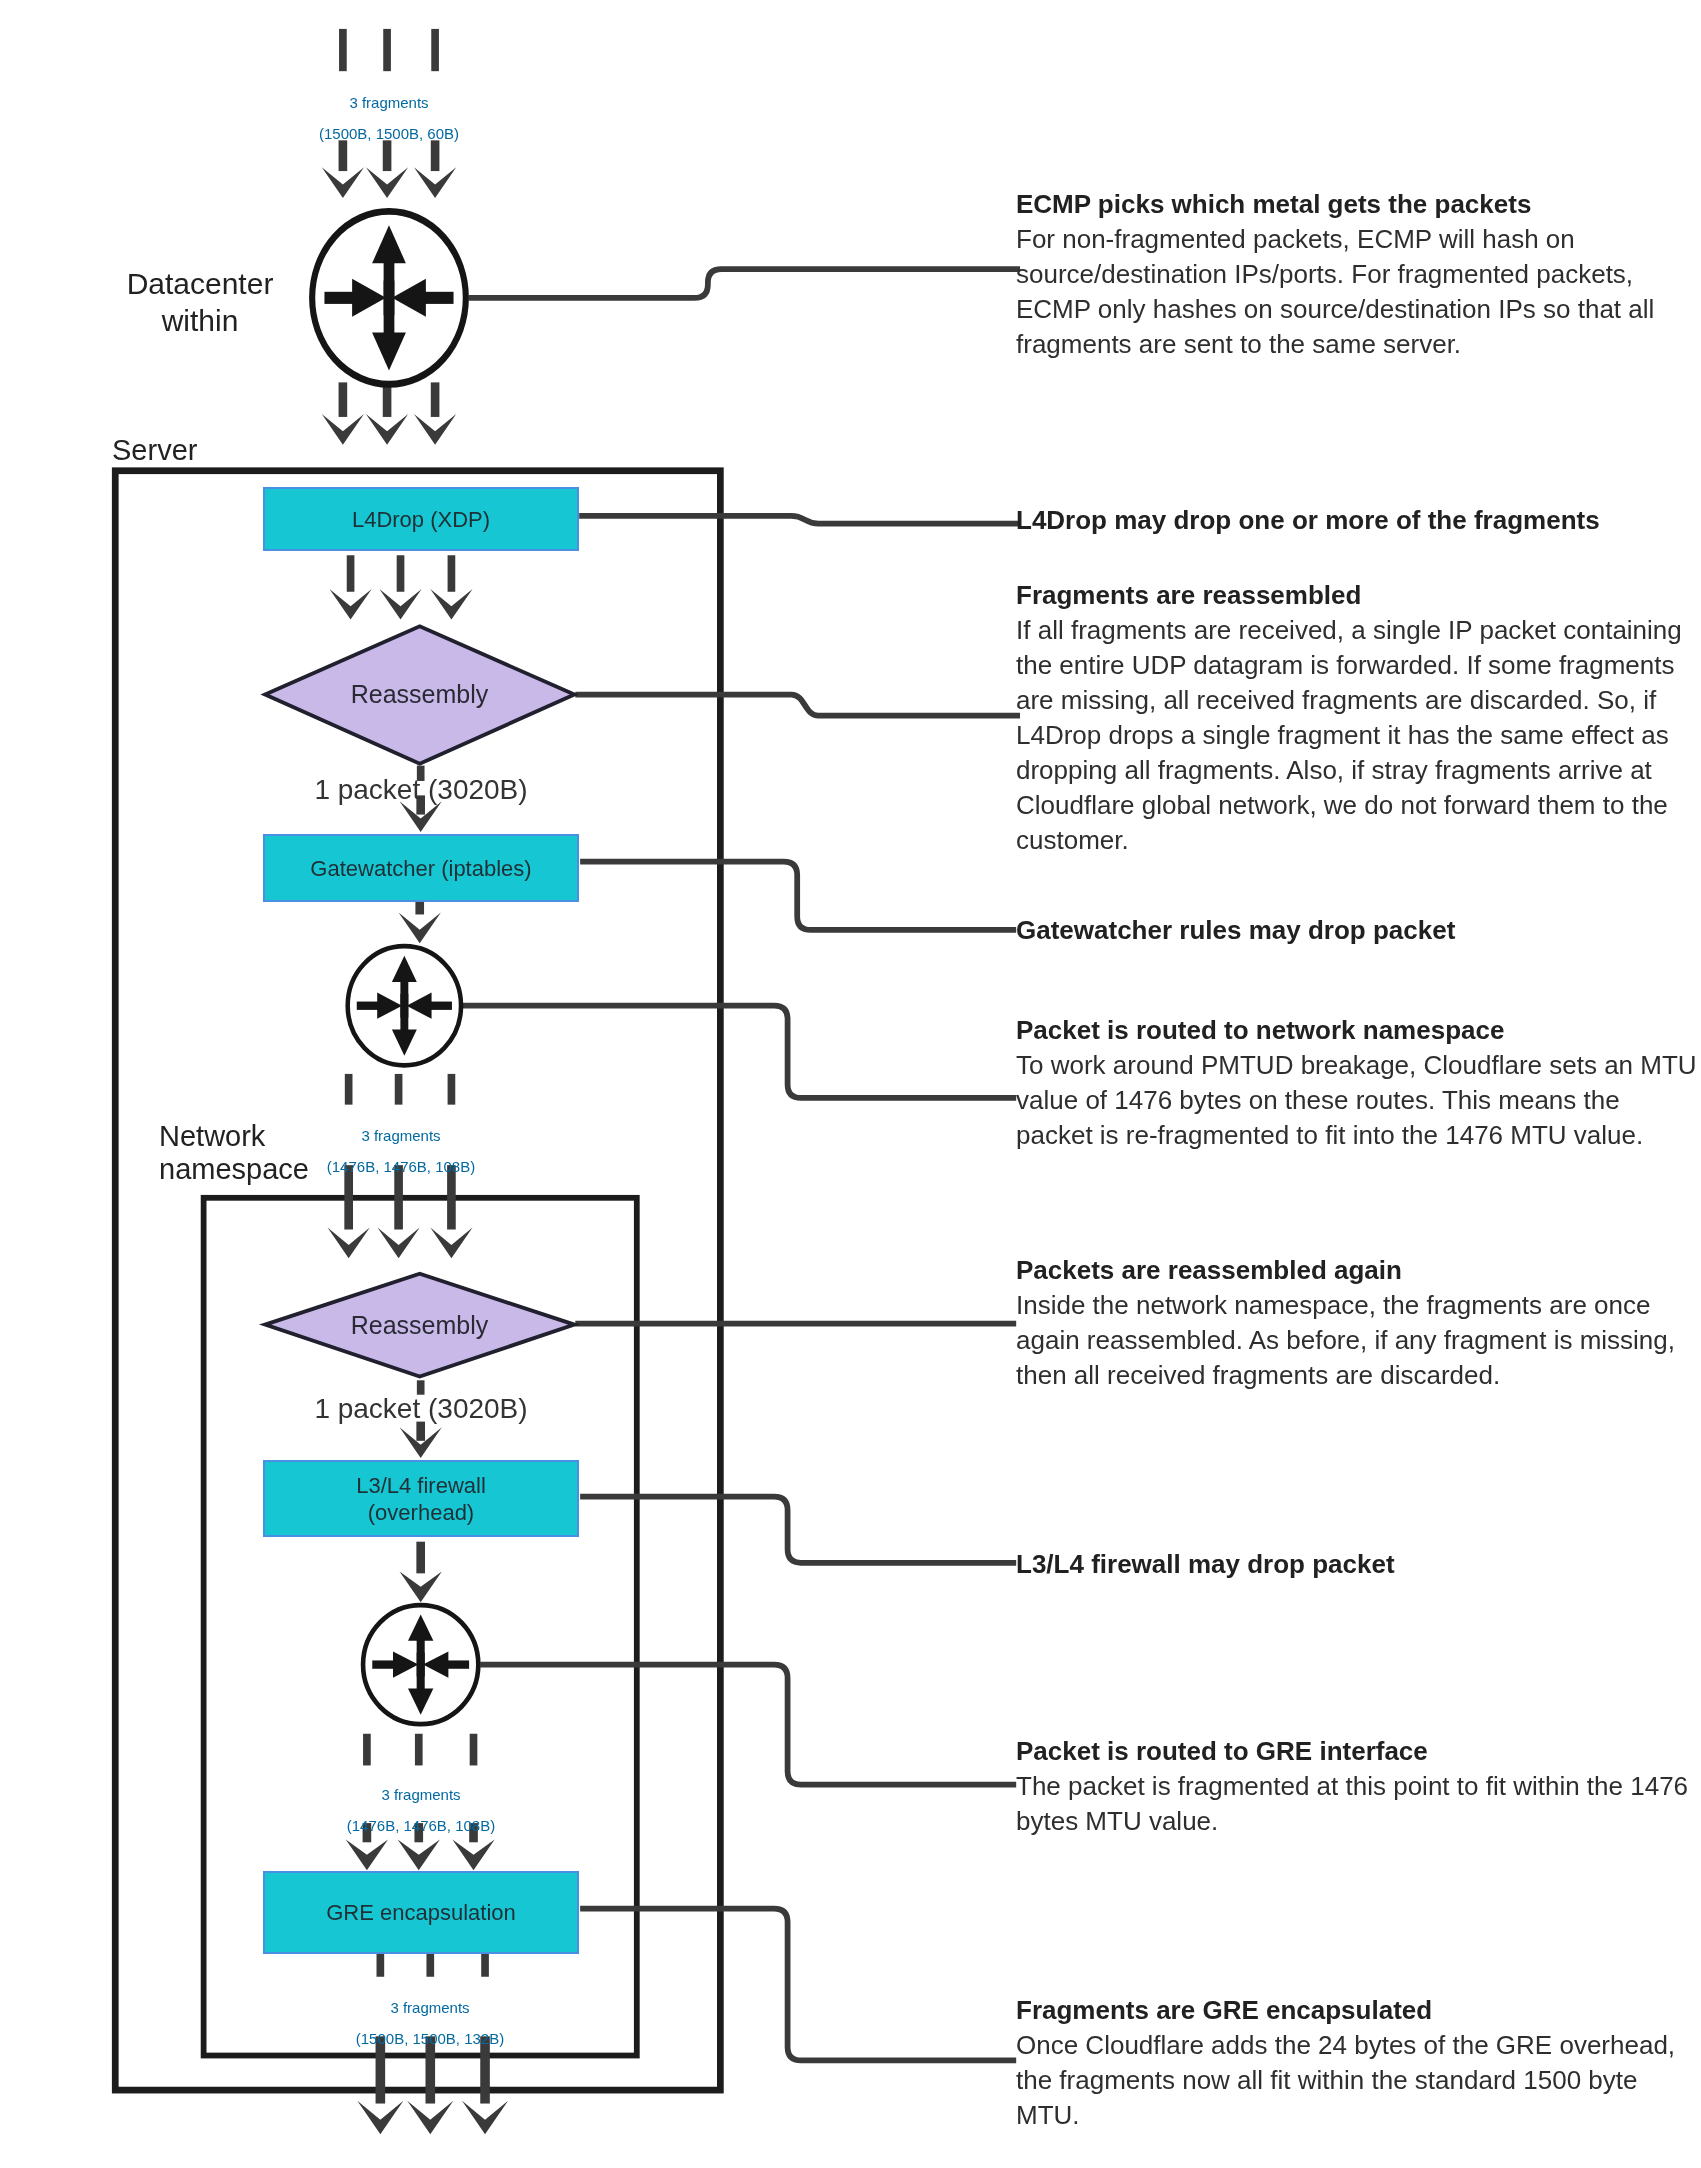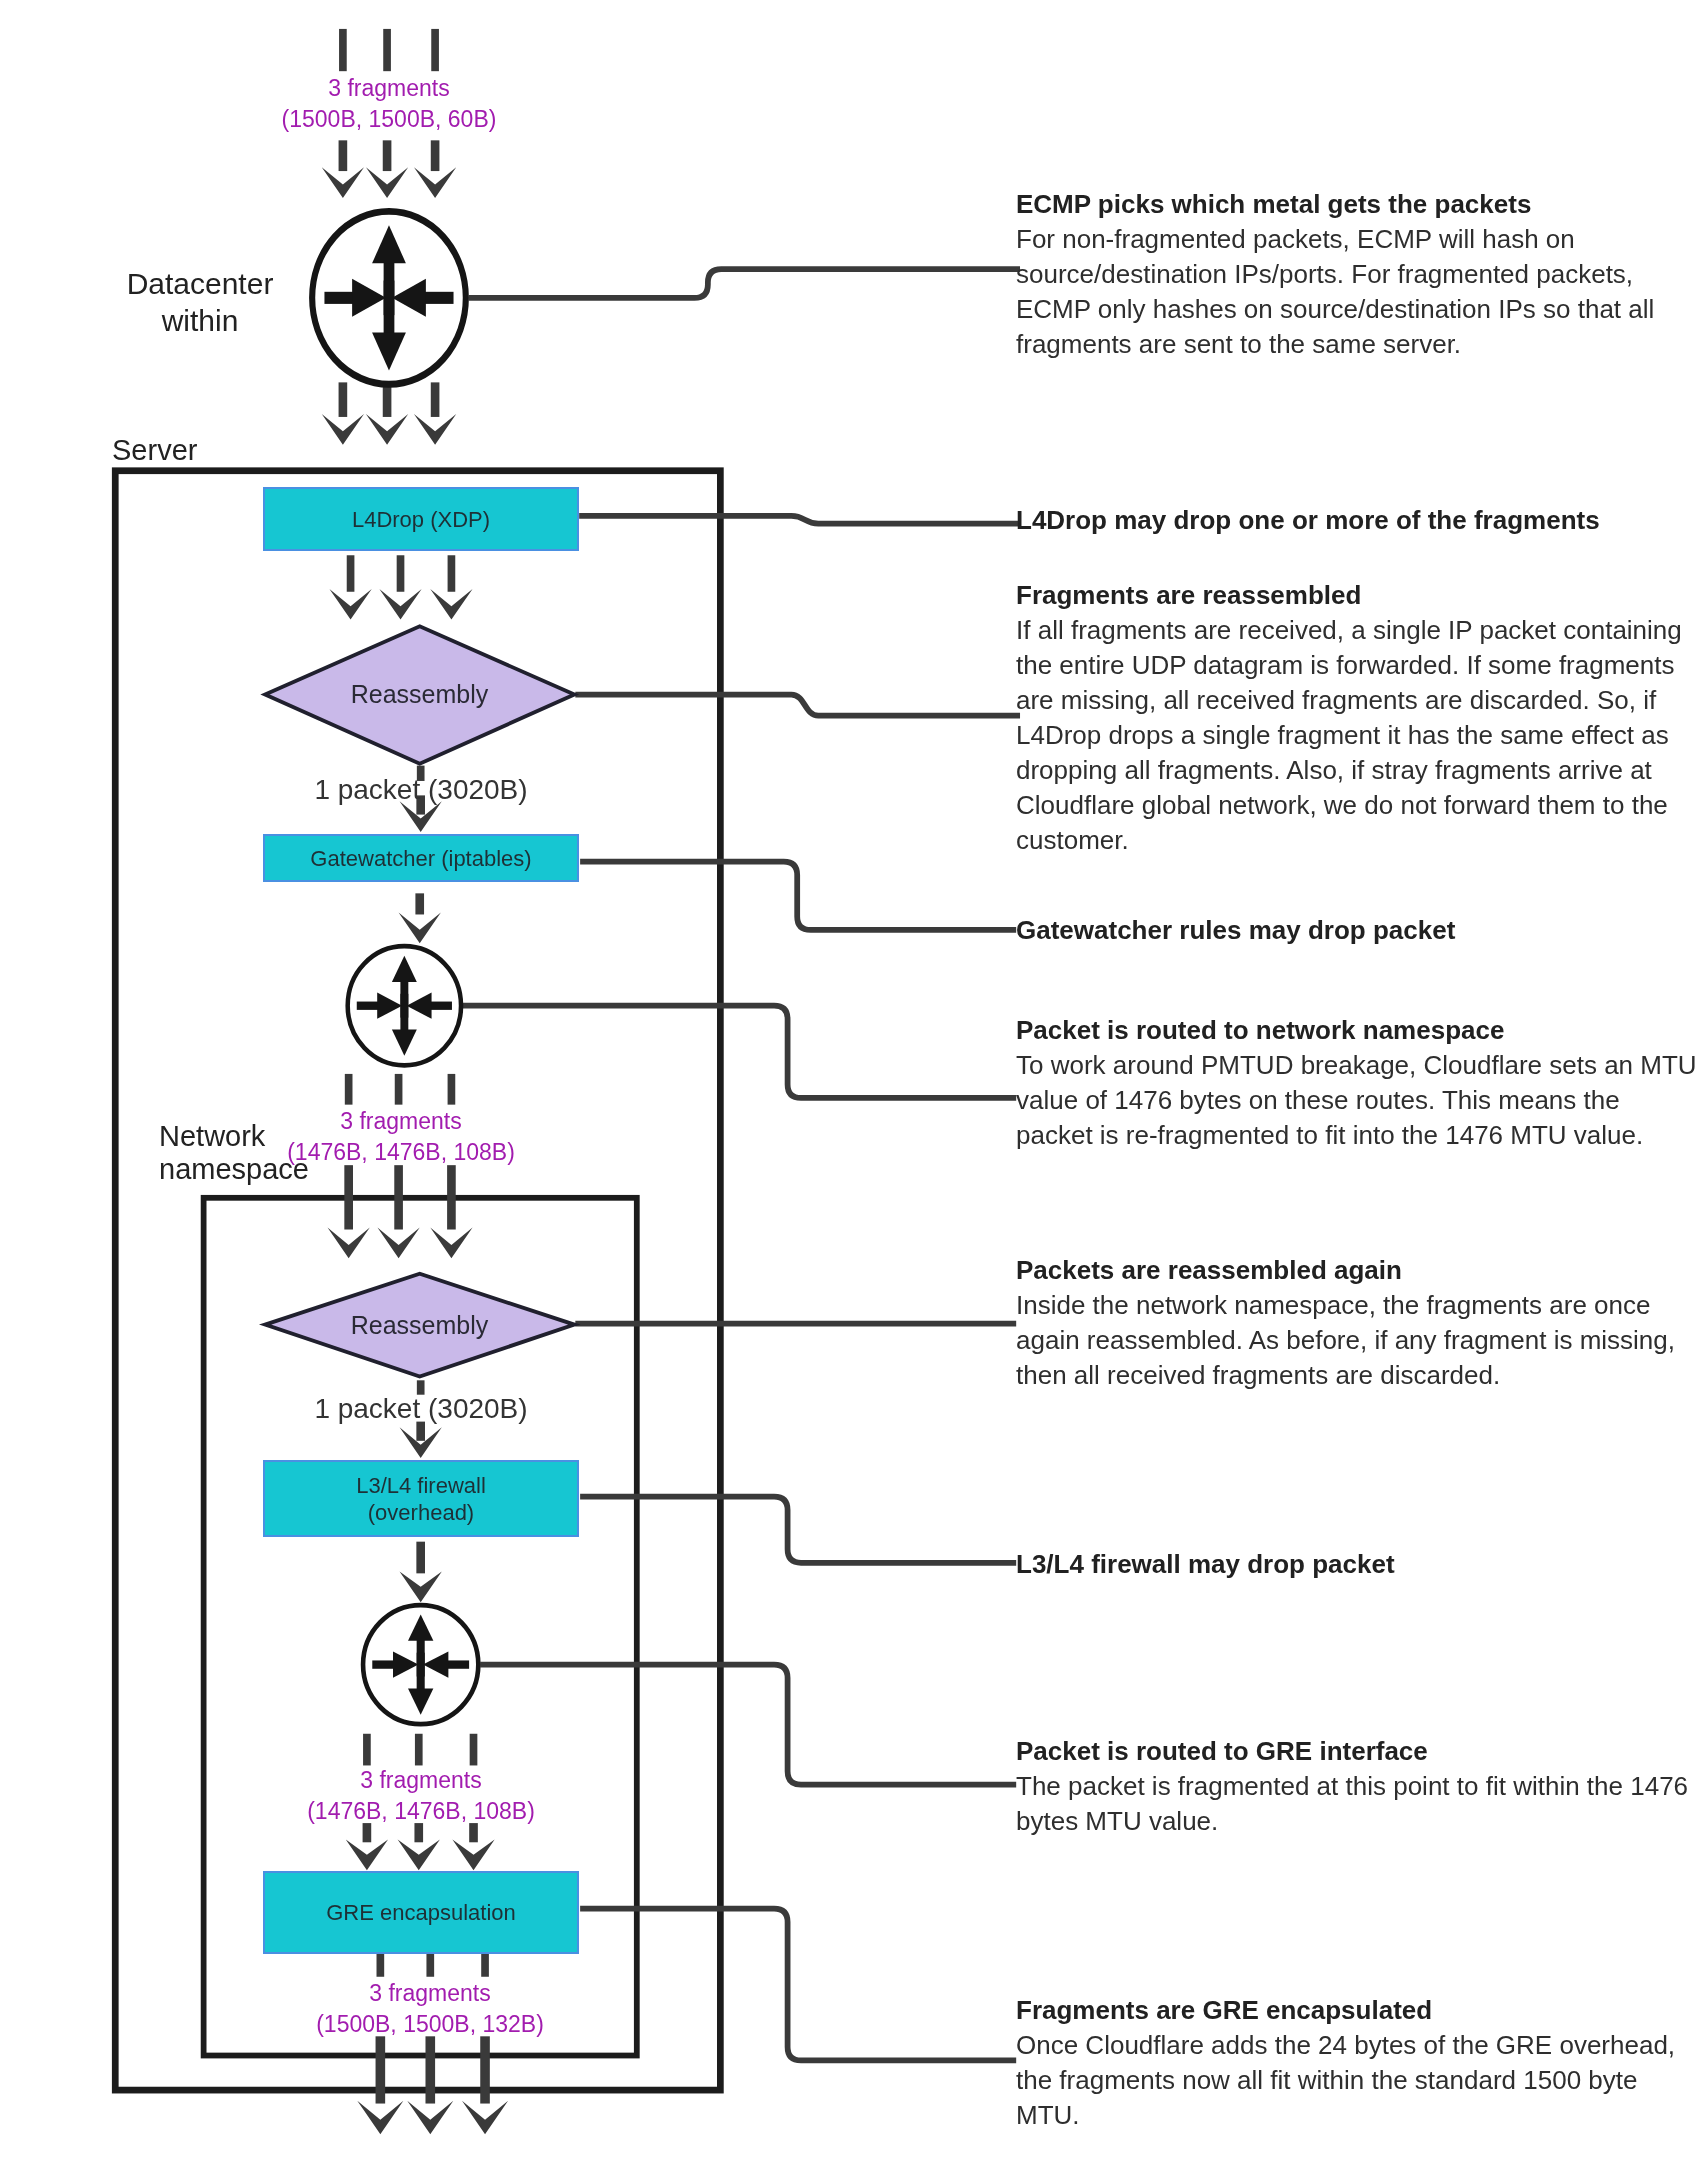--- a/index.html
+++ b/index.html
@@ -3,21 +3,21 @@
 <meta charset="utf-8">
 <style>
   html,body{margin:0;padding:0;background:#fff;}
   .canvas{position:relative;width:1701px;height:2168px;background:#ffffff;overflow:hidden;
           font-family:"Liberation Sans",sans-serif;}
   svg.layer{position:absolute;left:0;top:0;z-index:1;}
   .lbl{position:absolute;z-index:3;color:#2b2b2b;}
   .ctr{transform:translateX(-50%);text-align:center;}
   .dc-label{font-size:30px;line-height:37px;color:#222;}
   .zone-label{font-size:29px;line-height:33px;color:#222;}
-  .frag{font-size:23px;line-height:31px;color:#a21caf;white-space:nowrap;}
+  .frag{font-size:15px;line-height:31px;color:#0369a1;white-space:nowrap;margin-top:14px;}
   .packet{font-size:28px;color:#333;white-space:nowrap;}
   .cyanbox{position:absolute;z-index:2;background:#16C6D2;border:2.9px solid #4A90E2;box-sizing:border-box;
            display:flex;flex-direction:column;align-items:center;justify-content:center;
            font-size:22px;line-height:27px;color:#1e3036;text-align:center;}
   .dlabel{position:absolute;z-index:2;display:flex;align-items:center;justify-content:center;
           font-size:25px;color:#2a2a35;}
   .ann{position:absolute;z-index:3;left:1016px;width:687px;font-size:26px;line-height:35px;color:#2e2e2e;}
   .ann .t{font-weight:700;color:#212121;}
 </style>
 </head>
@@ -157,21 +157,21 @@
   <div class="cyanbox" style="left:263px;top:487px;width:316px;height:64px;">
     <span>L4Drop (XDP)</span>
   </div>
 
   <div class="dlabel" style="left:265px;top:626px;width:309px;height:137px;">
     <span>Reassembly</span>
   </div>
 
   <div class="lbl packet ctr" style="left:421px;top:774px;">1 packet (3020B)</div>
 
-  <div class="cyanbox" style="left:263px;top:834px;width:316px;height:48px;">
+  <div class="cyanbox" style="left:263px;top:834px;width:316px;height:68px;">
     <span>Gatewatcher (iptables)</span>
   </div>
 
   <div class="lbl frag ctr" style="left:401px;top:1106px;">
     <div>3 fragments</div>
     <div>(1476B, 1476B, 108B)</div>
   </div>
 
   <div class="dlabel" style="left:265px;top:1274px;width:309px;height:103px;">
     <span>Reassembly</span>

